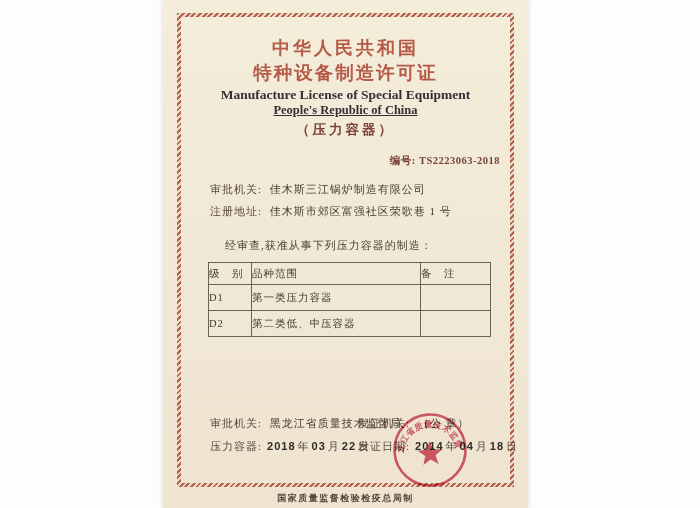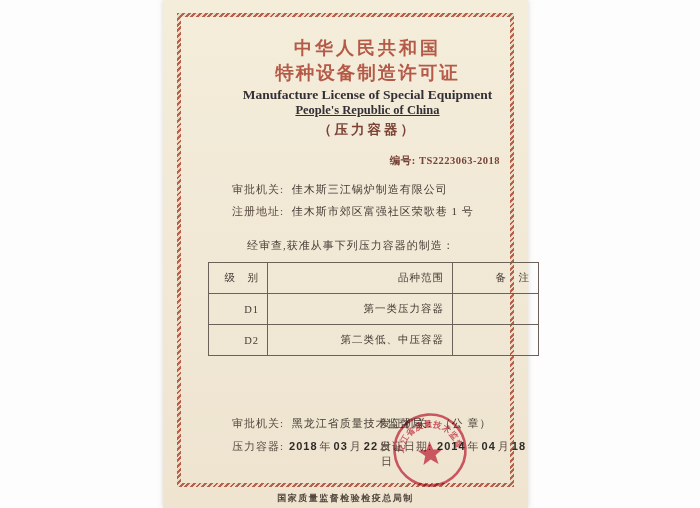--- a/index.html
+++ b/index.html
@@ -16,42 +16,42 @@
   }
   .frame{
     position:absolute;left:14px;top:13px;right:14px;bottom:21px;
     background:repeating-linear-gradient(135deg,#b5614d 0 2px,#ecdbc4 2px 4px);
   }
   .frame-inner{
     position:absolute;inset:4px;
     background:linear-gradient(180deg,#f4edda 0%,#f1e8d6 50%,#eee4d0 100%);
   }
   .content{position:absolute;inset:0;}
-  .abs{position:absolute;padding-left:22px;}
+  .abs{position:absolute;}
   .center{left:0;width:100%;text-align:center;}
   .title-cn{font-weight:bold;color:#b45a47;}
   .t1{top:36px;font-size:18px;letter-spacing:3px;}
   .t2{top:60px;font-size:18.5px;letter-spacing:2px;}
   .ten{font-weight:bold;color:#332f36;}
   .e1{top:87px;font-size:13.5px;}
   .e2{top:103px;font-size:12.5px;text-decoration:underline;}
   .cat{top:121px;font-size:13.5px;letter-spacing:3px;color:#7c4335;font-weight:bold;}
   .serial{top:154px;right:28px;font-size:10.5px;color:#774237;font-weight:bold;letter-spacing:.5px;}
   .row{font-size:11px;color:#463c35;letter-spacing:1px;}
   .lbl{color:#584a40;margin-right:4px;}
   .r-org{top:182px;left:47px;}
   .r-addr{top:204px;left:47px;}
   .intro{top:238px;left:62px;font-size:11px;color:#4c4139;letter-spacing:1px;}
   table.scope{
     position:absolute;top:262px;left:45px;width:279px;
     border-collapse:collapse;table-layout:fixed;
     font-size:10.5px;color:#443b33;
   }
   table.scope th,table.scope td{
-    border:1px solid #6b6159;text-align:right;padding:8px;
+    border:1px solid #6b6159;text-align:left;padding:0;
     font-weight:normal;letter-spacing:1px;font-family:Liberation Serif, serif;
   }
   table.scope{border:1.5px solid #5d554d;}
   table.scope tr{height:26px;}
   table.scope tr.hdr{height:22px;}
   .c-grade{width:42px;}
   .c-scope{width:168px;}
   .c-note{width:69px;}
   .r-appr{top:416px;left:47px;}
   .r-issuer{top:416px;left:195px;}

